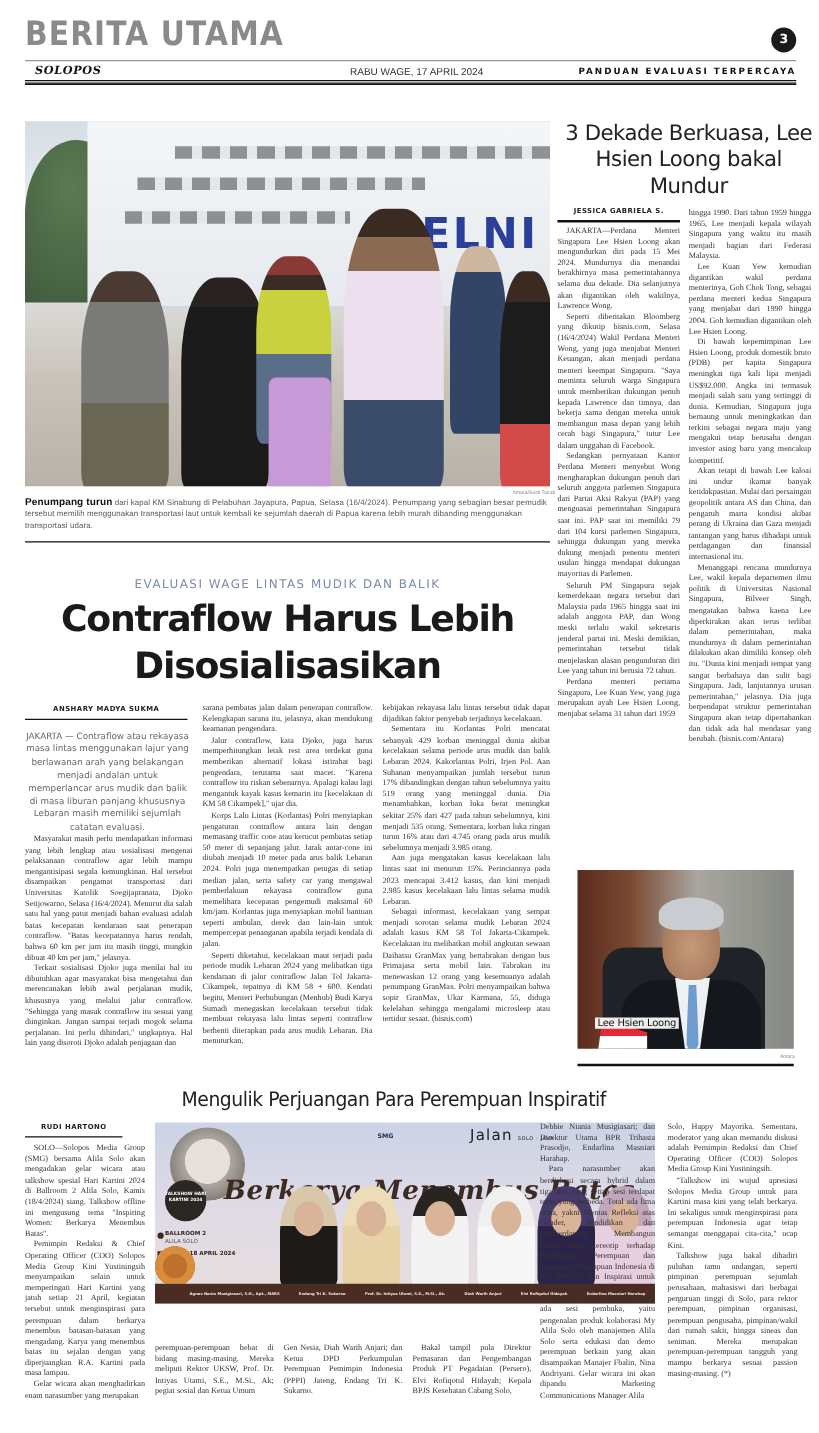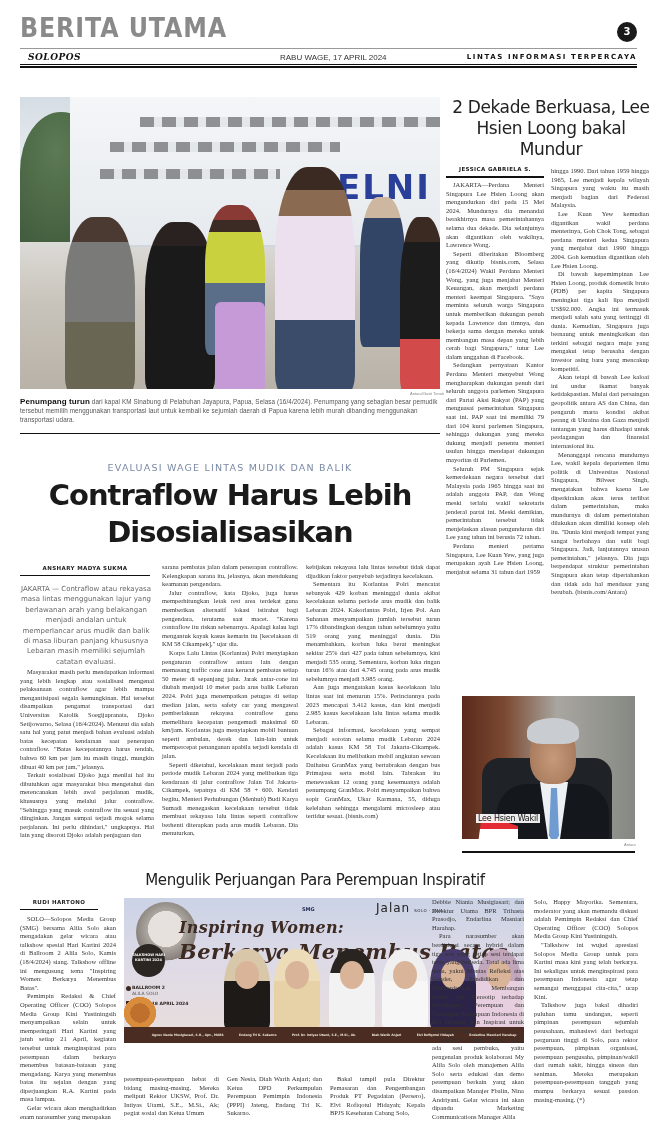--- a/index.html
+++ b/index.html
@@ -79,21 +79,21 @@
   .credit-sm { position: absolute; font-family: "Liberation Sans", sans-serif; font-size: 4px; color: #888; }
 </style>
 </head>
 <body>
 
 <div class="masthead-title">BERITA UTAMA</div>
 <div class="page-num">3</div>
 <div class="mast-rule-top"></div>
 <div class="brand">SOLOPOS</div>
 <div class="date">RABU WAGE, 17 APRIL 2024</div>
-<div class="tagline">LINTAS INFORMASI TERPERCAYA</div>
+<div class="tagline">PANDUAN EVALUASI TERPERCAYA</div>
 <div class="mast-rule-bottom"></div>
 
 <div class="photo1">
   <div class="hill"></div>
   <div class="ship">
     <div class="ship-row" style="left:70px;top:20px;width:300px;"></div>
     <div class="ship-row" style="left:40px;top:45px;width:230px;"></div>
     <div class="ship-row" style="left:30px;top:72px;width:180px;"></div>
     <div class="pelni">PELNI</div>
   </div>
@@ -101,21 +101,21 @@
   <div class="person" style="left:125px;top:125px;width:70px;height:170px;background:linear-gradient(180deg,#2a2220 0 14%,#1a1a1a 14%);"></div>
   <div class="person" style="left:185px;top:108px;width:60px;height:150px;background:linear-gradient(180deg,#8a3a34 0 10%,#3c2a24 10% 18%,#c9d23e 18% 52%,#5a6e8a 52%);"></div>
   <div class="person" style="left:195px;top:205px;width:50px;height:90px;background:#c69ad6;border-radius:6px;"></div>
   <div class="person" style="left:255px;top:70px;width:80px;height:225px;background:linear-gradient(180deg,#3a2a22 0 10%,#8a6a50 10% 22%,#ece0ee 22% 68%,#3a4c6a 68%);"></div>
   <div class="person" style="left:340px;top:100px;width:45px;height:150px;background:linear-gradient(180deg,#cdb7a0 0 14%,#334566 14%);"></div>
   <div class="person" style="left:380px;top:120px;width:45px;height:175px;background:linear-gradient(180deg,#3a2a22 0 14%,#1c1c1c 14% 70%,#d24a4a 70%);"></div>
 </div>
 <div class="photo-credit" style="left:410px;top:391px;">Antara/Gusti Tanati</div>
 <div class="caption1"><b>Penumpang turun</b><span> dari kapal KM Sinabung di Pelabuhan Jayapura, Papua, Selasa (16/4/2024). Penumpang yang sebagian besar pemudik tersebut memilih menggunakan transportasi laut untuk kembali ke sejumlah daerah di Papua karena lebih murah dibanding menggunakan transportasi udara.</span></div>
 
-<div class="rc-title">2 Dekade Berkuasa, Lee Hsien Loong bakal Mundur</div>
+<div class="rc-title">3 Dekade Berkuasa, Lee Hsien Loong bakal Mundur</div>
 <div style="position:absolute;left:446px;top:166px;width:98px;">
   <div class="byline-sm">JESSICA GABRIELA S.</div>
   <div class="byline-rule"></div>
 </div>
 <div class="col" style="left:446px;top:181px;width:98px;">
   <p>JAKARTA—Perdana Menteri Singapura Lee Hsien Loong akan mengundurkan diri pada 15 Mei 2024. Mundurnya dia menandai berakhirnya masa pemerintahannya selama dua dekade. Dia selanjutnya akan digantikan oleh wakilnya, Lawrence Wong.</p>
   <p>Seperti diberitakan Bloomberg yang dikutip bisnis.com, Selasa (16/4/2024) Wakil Perdana Menteri Wong, yang juga menjabat Menteri Keuangan, akan menjadi perdana menteri keempat Singapura. "Saya meminta seluruh warga Singapura untuk memberikan dukungan penuh kepada Lawrence dan timnya, dan bekerja sama dengan mereka untuk membangun masa depan yang lebih cerah bagi Singapura," tutur Lee dalam unggahan di Facebook.</p>
   <p>Sedangkan pernyataan Kantor Perdana Menteri menyebut Wong mengharapkan dukungan penuh dari seluruh anggota parlemen Singapura dari Partai Aksi Rakyat (PAP) yang menguasai pemerintahan Singapura saat ini. PAP saat ini memiliki 79 dari 104 kursi parlemen Singapura, sehingga dukungan yang mereka dukung menjadi penentu menteri usulan hingga mendapat dukungan mayoritas di Parlemen.</p>
   <p>Seluruh PM Singapura sejak kemerdekaan negara tersebut dari Malaysia pada 1965 hingga saat ini adalah anggota PAP, dan Wong meski terlalu wakil sekretaris jenderal partai ini. Meski demikian, pemerintahan tersebut tidak menjelaskan alasan pengunduran diri Lee yang tahun ini berusia 72 tahun.</p>
   <p>Perdana menteri pertama Singapura, Lee Kuan Yew, yang juga merupakan ayah Lee Hsien Loong, menjabat selama 31 tahun dari 1959</p>
@@ -128,21 +128,21 @@
   <p>Menanggapi rencana mundurnya Lee, wakil kepala departemen ilmu politik di Universitas Nasional Singapura, Bilveer Singh, mengatakan bahwa kaena Lee diperkirakan akan terus terlibat dalam pemerintahan, maka mundurnya di dalam pemerintahan dilakukan akan dimiliki konsep oleh itu. "Dunia kini menjadi tempat yang sangat berbahaya dan sulit bagi Singapura. Jadi, lanjutannya urusan pemerintahan," jelasnya. Dia juga berpendapat struktur pemerintahan Singapura akan tetap dipertahankan dan tidak ada hal mendasar yang berubah. (bisnis.com/Antara)</p>
 </div>
 <div class="lee-photo">
   <div class="chair"></div>
   <div class="suit"></div>
   <div class="shirt"></div>
   <div class="tie"></div>
   <div class="head"></div>
   <div class="hair"></div>
   <div class="flag"></div>
-  <div class="lee-name">Lee Hsien Wakil</div>
+  <div class="lee-name">Lee Hsien Loong</div>
 </div>
 <div class="credit-sm" style="left:624px;top:842px;">Antara</div>
 <div class="rc-bottom-rule"></div>
 
 <div class="mid-rule"></div>
 <div class="kicker">EVALUASI WAGE LINTAS MUDIK DAN BALIK</div>
 <div class="headline">Contraflow Harus Lebih Disosialisasikan</div>
 <div class="byline-main">
   <div class="byline-sm">ANSHARY MADYA SUKMA</div>
   <div class="byline-rule" style="border-top-width:1px;"></div>
@@ -172,21 +172,20 @@
 </div>
 <div class="col" style="left:20px;top:915px;width:96px;">
   <p>SOLO—Solopos Media Group (SMG) bersama Alila Solo akan mengadakan gelar wicara atau talkshow spesial Hari Kartini 2024 di Ballroom 2 Alila Solo, Kamis (18/4/2024) siang. Talkshow offline ini mengusung tema "Inspiring Women: Berkarya Menembus Batas".</p>
   <p>Pemimpin Redaksi &amp; Chief Operating Officer (COO) Solopos Media Group Kini Yustiningsih menyampaikan selain untuk memperingati Hari Kartini yang jatuh setiap 21 April, kegiatan tersebut untuk menginspirasi para perempuan dalam berkarya menembus batasan-batasan yang mengadang. Karya yang menembus batas itu sejalan dengan yang diperjuangkan R.A. Kartini pada masa lampau.</p>
   <p>Gelar wicara akan menghadirkan enam narasumber yang merupakan</p>
 </div>
 
 <div class="banner">
   <div class="portrait"></div>
   <div class="talk-badge">TALKSHOW HARI KARTINI 2024</div>
-  <div class="iw1">Inspiring Women:</div>
   <div class="iw2">Berkarya Menembus Batas</div>
   <div class="logos">SMG</div>
   <div class="alila"><span>Jalan</span><small>SOLO · JAVA</small></div>
   <div class="dot"></div>
   <div class="venue">
       <div>BALLROOM 2</div>
       <span>ALILA SOLO</span>
     </div>
   <div class="sq"></div>
   <div class="date-ev">KAMIS, 18 APRIL 2024</div>

